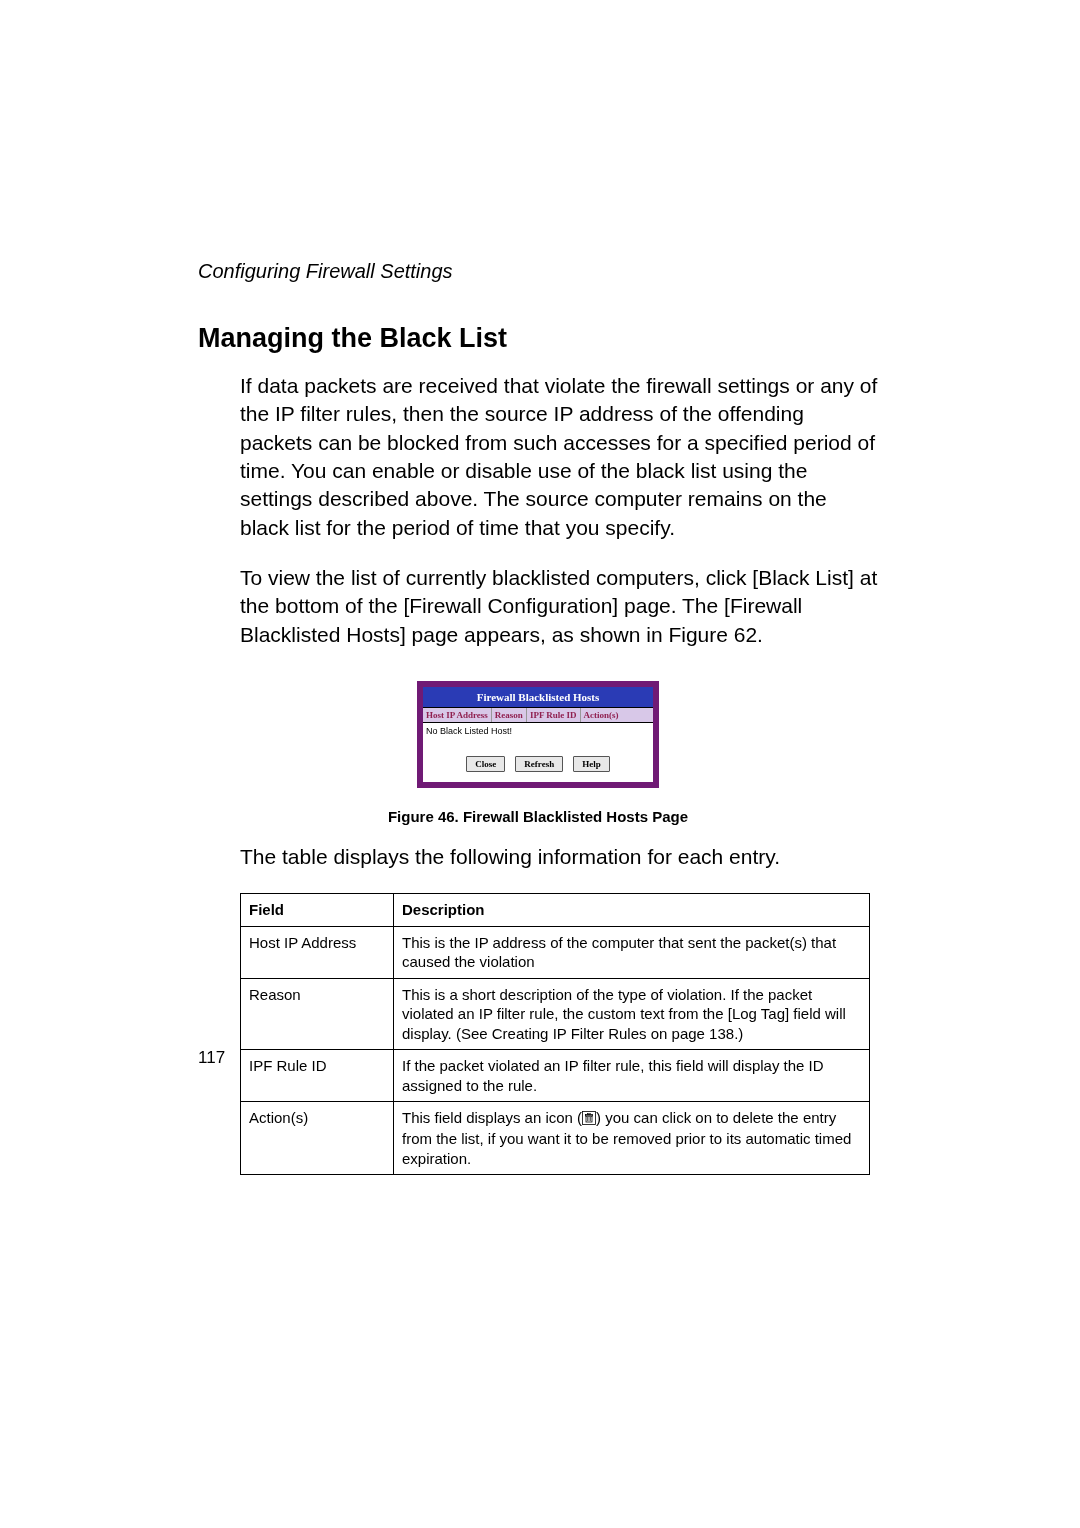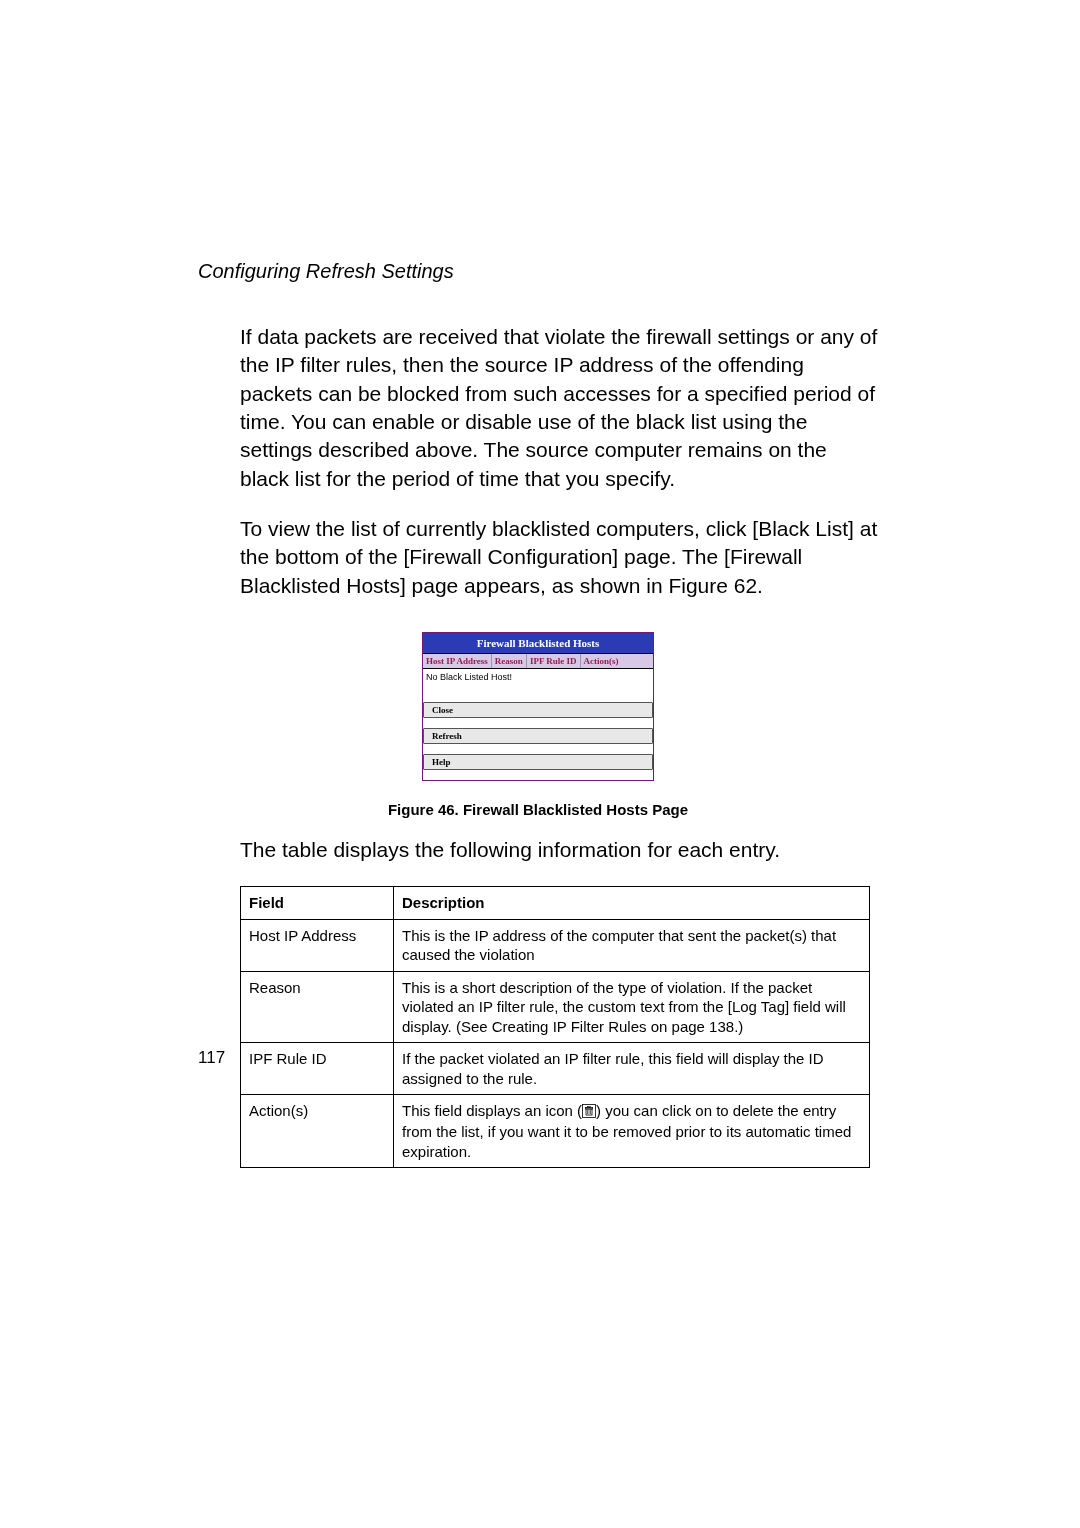--- a/index.html
+++ b/index.html
@@ -38,21 +38,21 @@
     width: 100%;
     display: flex;
     flex-direction: column;
     align-items: center;
     margin-top: 32px;
     margin-bottom: 18px;
   }
   .fig-panel {
     width: 230px;
     background: #fff;
-    border: 1px solid #701a75;
+    border: 6px solid #701a75;
     box-shadow: 0 0 0 0;
   }
   .fig-title {
     background: #2a3bb5;
     color: #fff;
     font-family: "Times New Roman", serif;
     font-weight: bold;
     font-size: 11px;
     text-align: center;
     padding: 4px 2px;
@@ -78,21 +78,20 @@
     font-size: 9px;
     padding: 3px 3px 12px 3px;
     background: #fff;
   }
   .fig-buttons {
     display: flex;
     justify-content: center;
     gap: 10px;
     padding: 8px 0 10px 0;
     background: #fff;
-    flex-direction: column;
   }
   .fig-btn {
     font-family: "Times New Roman", serif;
     font-weight: bold;
     font-size: 9px;
     padding: 2px 8px;
     border: 1px solid #555;
     background: #e8e8e8;
     border-radius: 1px;
   }
@@ -130,21 +129,22 @@
     position: absolute;
     left: 198px;
     top: 1048px;
     font-size: 17px;
   }
 </style>
 </head>
 <body>
 
 <div class="page">
-  <div class="section-header">Configuring Refresh Settings</div>
+  <div class="section-header">Configuring Firewall Settings</div>
+  <div class="main-heading">Managing the Black List</div>
   <div class="body-text">If data packets are received that violate the firewall settings or any of the IP filter rules, then the source IP address of the offending packets can be blocked from such accesses for a specified period of time. You can enable or disable use of the black list using the settings described above. The source computer remains on the black list for the period of time that you specify.</div>
   <div class="body-text">To view the list of currently blacklisted computers, click [Black List] at the bottom of the [Firewall Configuration] page. The [Firewall Blacklisted Hosts] page appears, as shown in Figure 62.</div>
 
   <div class="figure-wrap">
     <div class="fig-panel">
       <div class="fig-title">Firewall Blacklisted Hosts</div>
       <div class="fig-header-row">
         <span>Host IP Address</span>
         <span>Reason</span>
         <span>IPF Rule ID</span>

